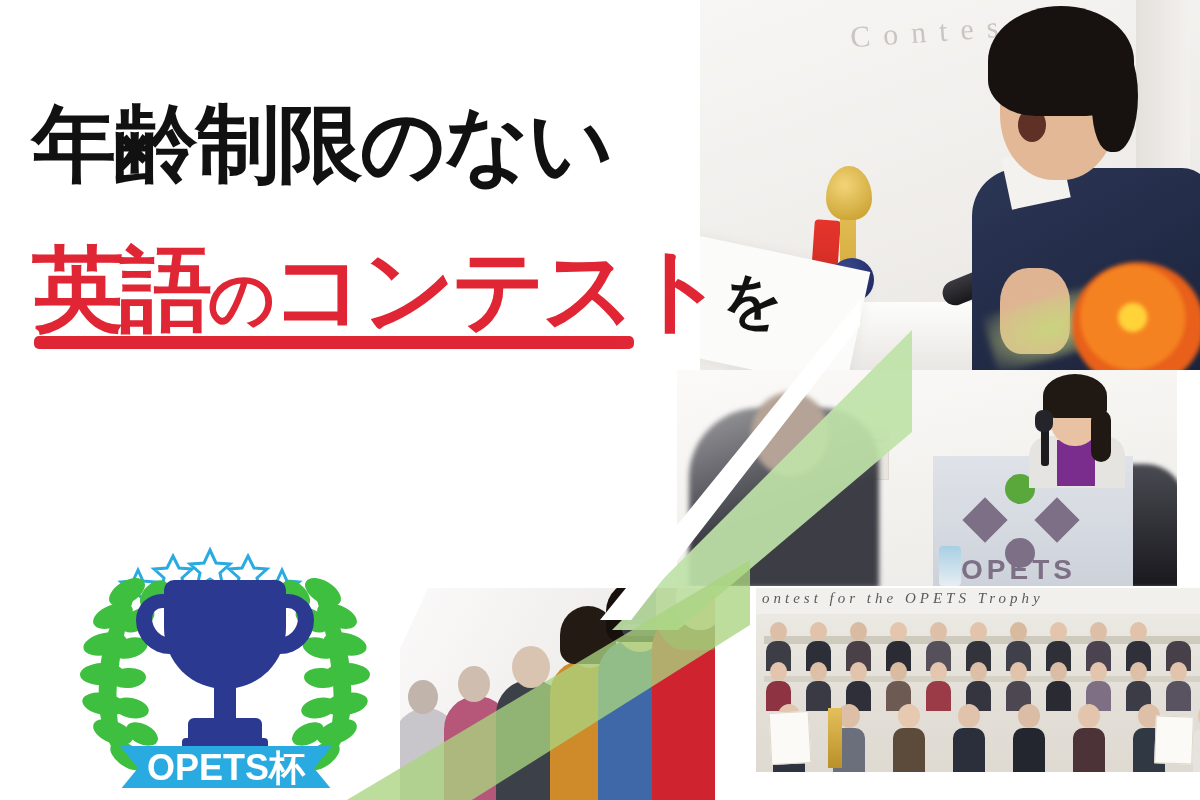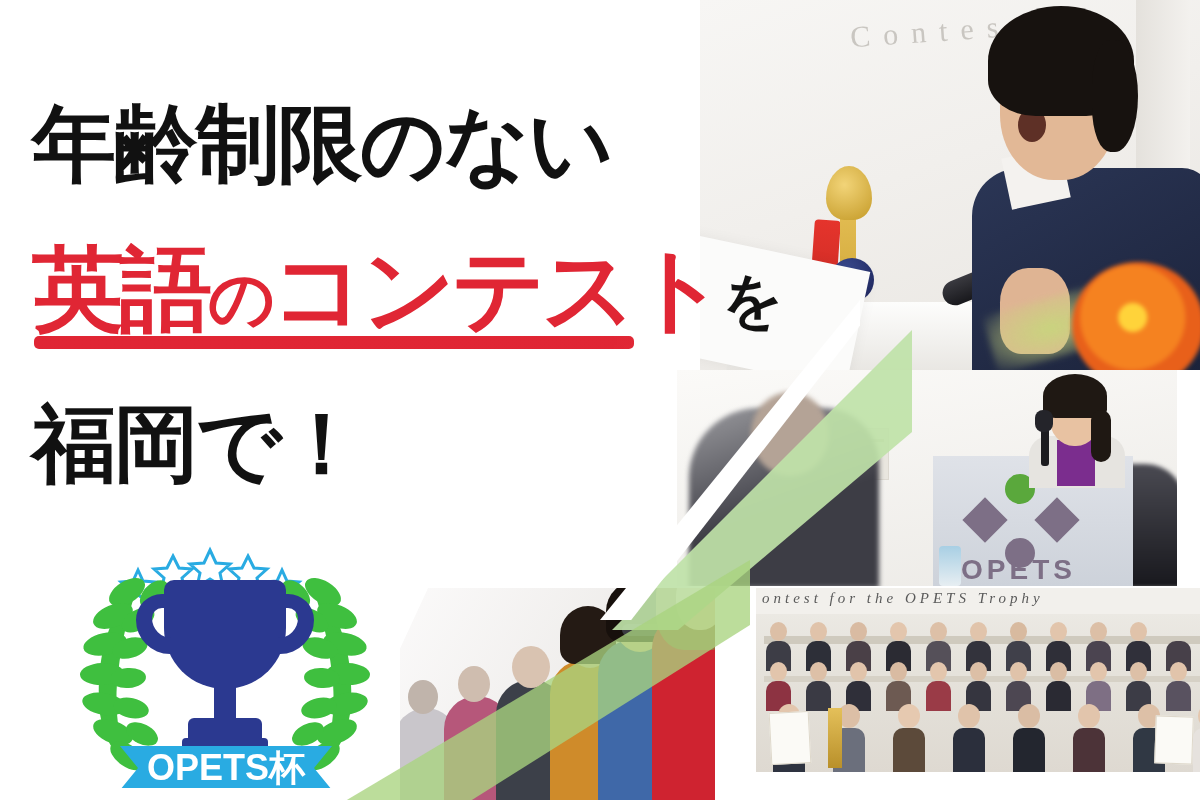--- a/index.html
+++ b/index.html
@@ -593,21 +593,20 @@
   <div class="sheet sheet-notch"></div>
   <div class="sheet sheet-bottom-left"></div>
 
   <div class="copy">
     <div class="line line1">年齢制限のない</div>
 
     <div class="line line2"><span class="red">英語</span><span class="small">の</span><span class="red">コンテスト</span><span class="blk">を</span></div>
 
     <div class="underline"></div>
 
-    <div class="line line3">福岡で！</div>
   </div>
 
   <div class="logo">
     <svg viewBox="0 0 310 270" width="310" height="270">
 
       <g fill="none" stroke="#29ABE2" stroke-width="3">
         <path d="M68 52 l5 11 12 1 -9 8 3 12 -11 -7 -11 7 3 -12 -9 -8 12 -1 z"></path>
         <path d="M103 38 l6 12 13 1 -10 9 3 13 -12 -7 -12 7 3 -13 -10 -9 13 -1 z"></path>
         <path d="M140 32 l6 13 14 1 -10 9 3 14 -13 -8 -13 8 3 -14 -10 -9 14 -1 z"></path>
         <path d="M178 38 l6 12 13 1 -10 9 3 13 -12 -7 -12 7 3 -13 -10 -9 13 -1 z"></path>

